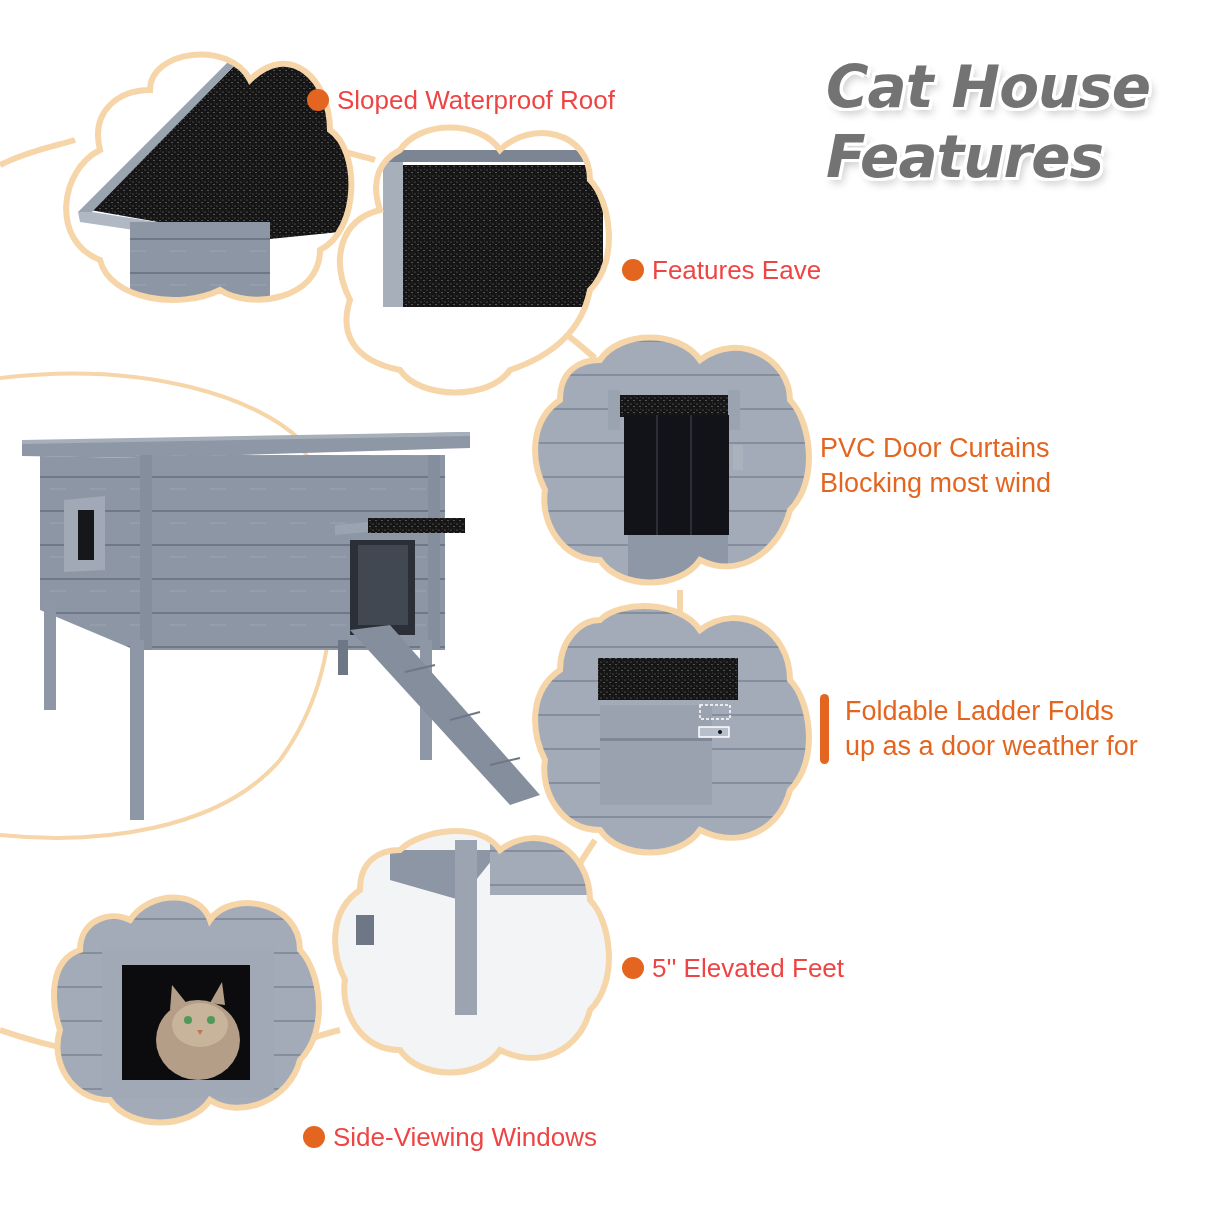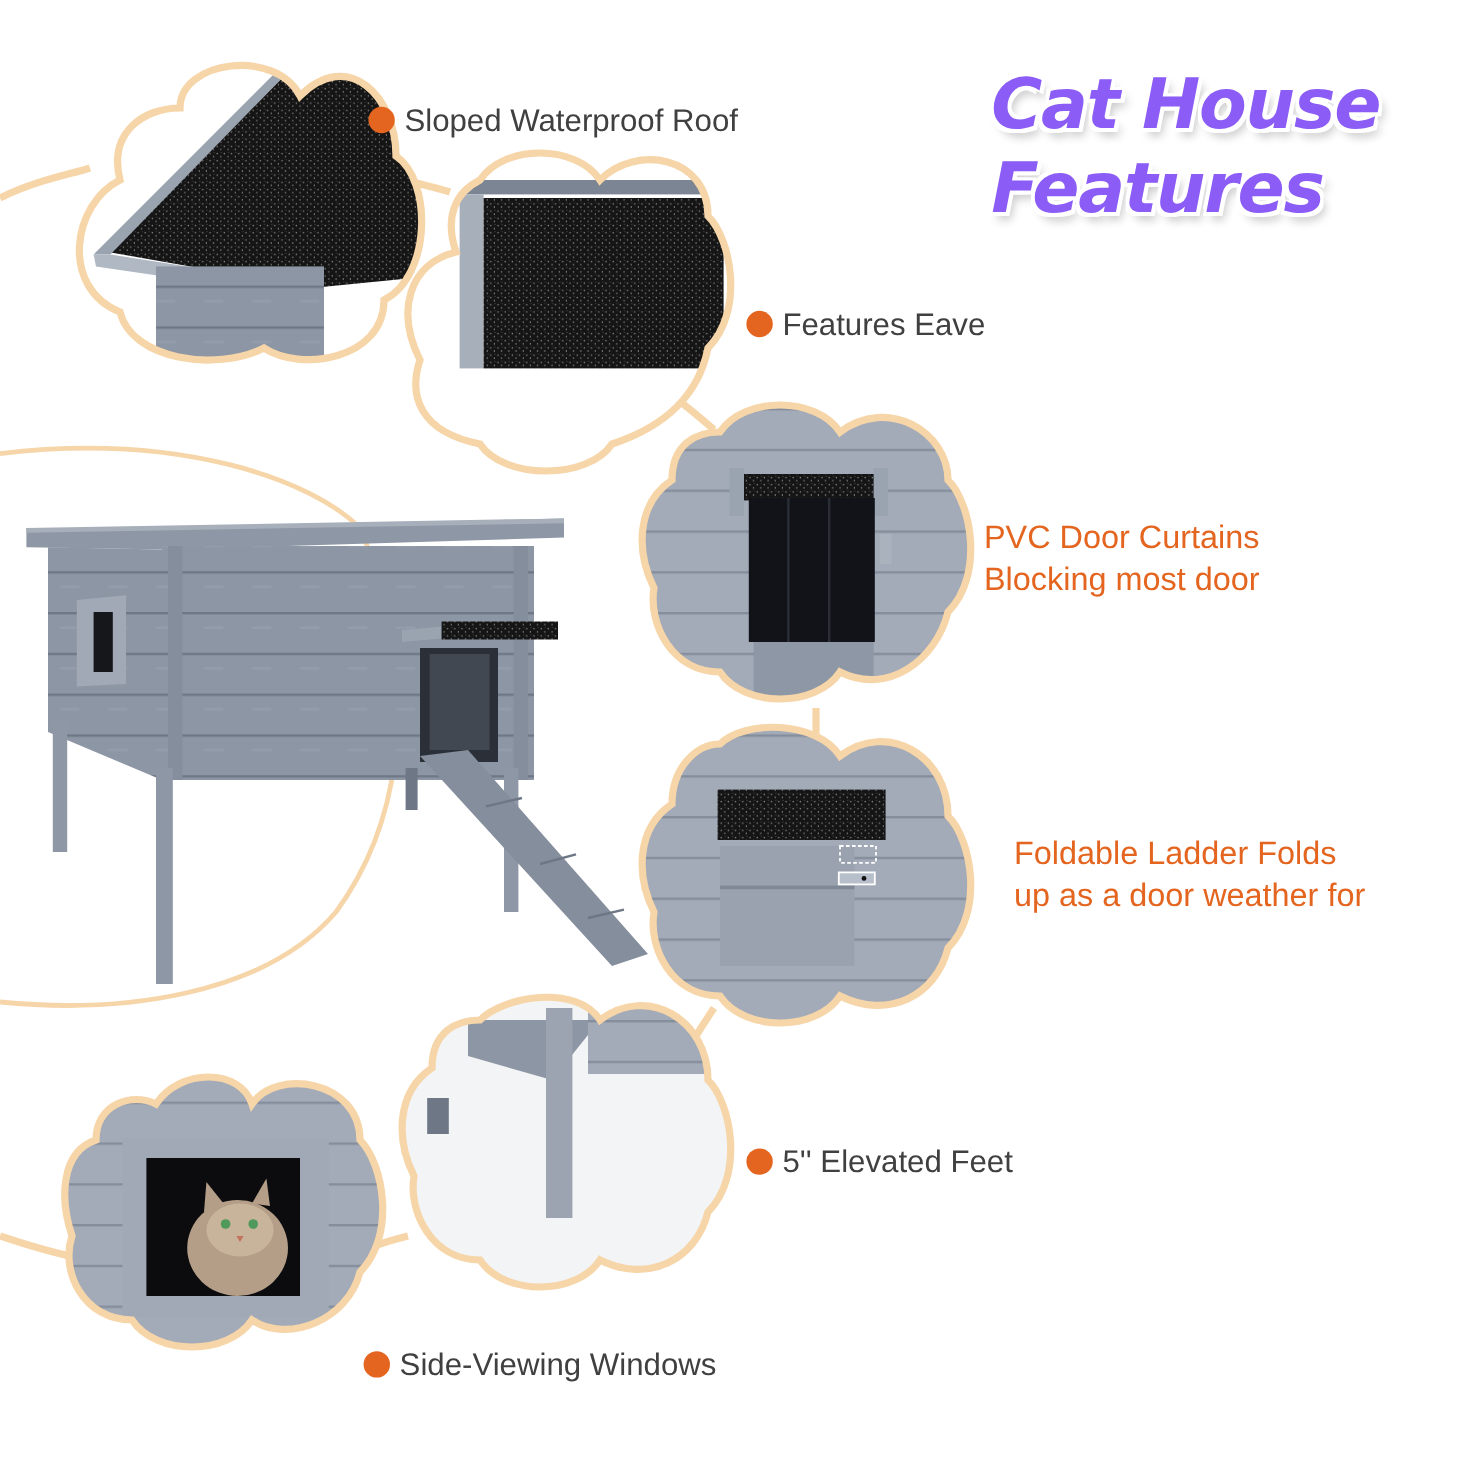--- a/index.html
+++ b/index.html
@@ -1,26 +1,26 @@
 <!DOCTYPE html>
 <html><head>
   <meta charset="utf-8">
   <style>
     html, body { margin: 0; padding: 0; background: #ffffff; }
     body { width: 1214px; height: 1214px; position: relative; overflow: hidden; font-family: "DejaVu Sans", sans-serif; }
     .canvas { position: absolute; left: 0; top: 0; width: 1214px; height: 1214px; }
     .title {
       position: absolute; left: 826px; top: 52px; width: 380px;
       font-family: "DejaVu Sans", sans-serif; font-weight: bold; font-style: italic;
-      font-size: 58px; line-height: 70px; color: #8b5cf6; letter-spacing: -1px;
+      font-size: 58px; line-height: 70px; color: #737373; letter-spacing: -1px;
       text-shadow: 0 0 0 #fff, 3px 3px 0 #fff, -3px -3px 0 #fff, 3px -3px 0 #fff, -3px 3px 0 #fff, 4px 6px 8px rgba(0,0,0,0.22);
     }
     .title span { display: block; }
     .label {
-      position: absolute; color: #404040; font-family: "Liberation Sans", sans-serif;
+      position: absolute; color: #ef4444; font-family: "Liberation Sans", sans-serif;
       font-weight: 500; font-size: 26px; line-height: 34px; white-space: nowrap;
     }
     .dot { display: inline-block; width: 22px; height: 22px; border-radius: 50%; background: #e4651f; vertical-align: -2px; margin-right: 8px; }
     .bar-label { position: absolute; display: flex; }
     .bar { width: 9px; border-radius: 5px; background: #e4651f; margin-right: 16px; }
     .bar-text { color: #e4651f; font-family: "Liberation Sans", sans-serif; font-size: 27px; line-height: 35px; }
     .bar-text span { display: block; white-space: nowrap; }
   </style>
 </head>
 <body>
@@ -195,25 +195,25 @@
 </div>
 
 <div class="label" style="left:622px; top:253px;">
   <span class="dot"></span><span>Features Eave</span>
 </div>
 
 <div class="bar-label" style="left:820px; top:431px;flex-direction:column;">
   <div class="bar"></div>
   <div class="bar-text">
     <span>PVC Door Curtains</span>
-    <span>Blocking most door</span>
+    <span>Blocking most wind</span>
   </div>
 </div>
 
-<div class="bar-label" style="left:820px; top:694px;align-items:center;">
+<div class="bar-label" style="left:820px; top:694px;">
   <div class="bar"></div>
   <div class="bar-text">
     <span>Foldable Ladder Folds</span>
     <span>up as a door weather for</span>
   </div>
 </div>
 
 <div class="label" style="left:622px; top:951px;">
   <span class="dot"></span><span>5'' Elevated Feet</span>
 </div>

